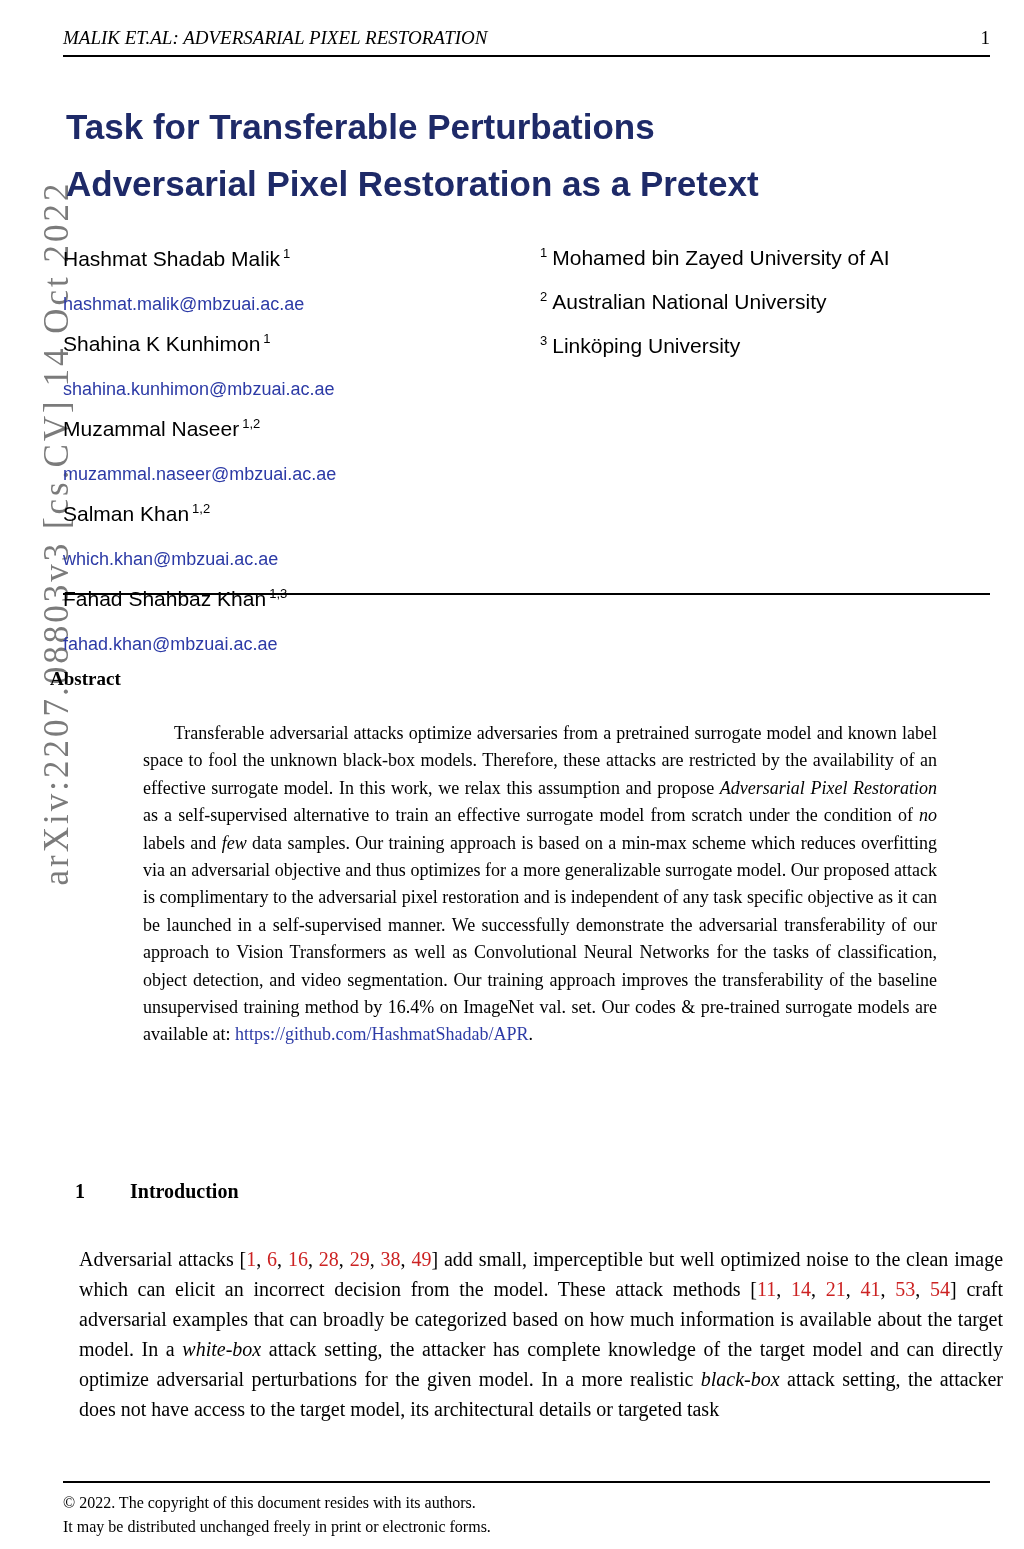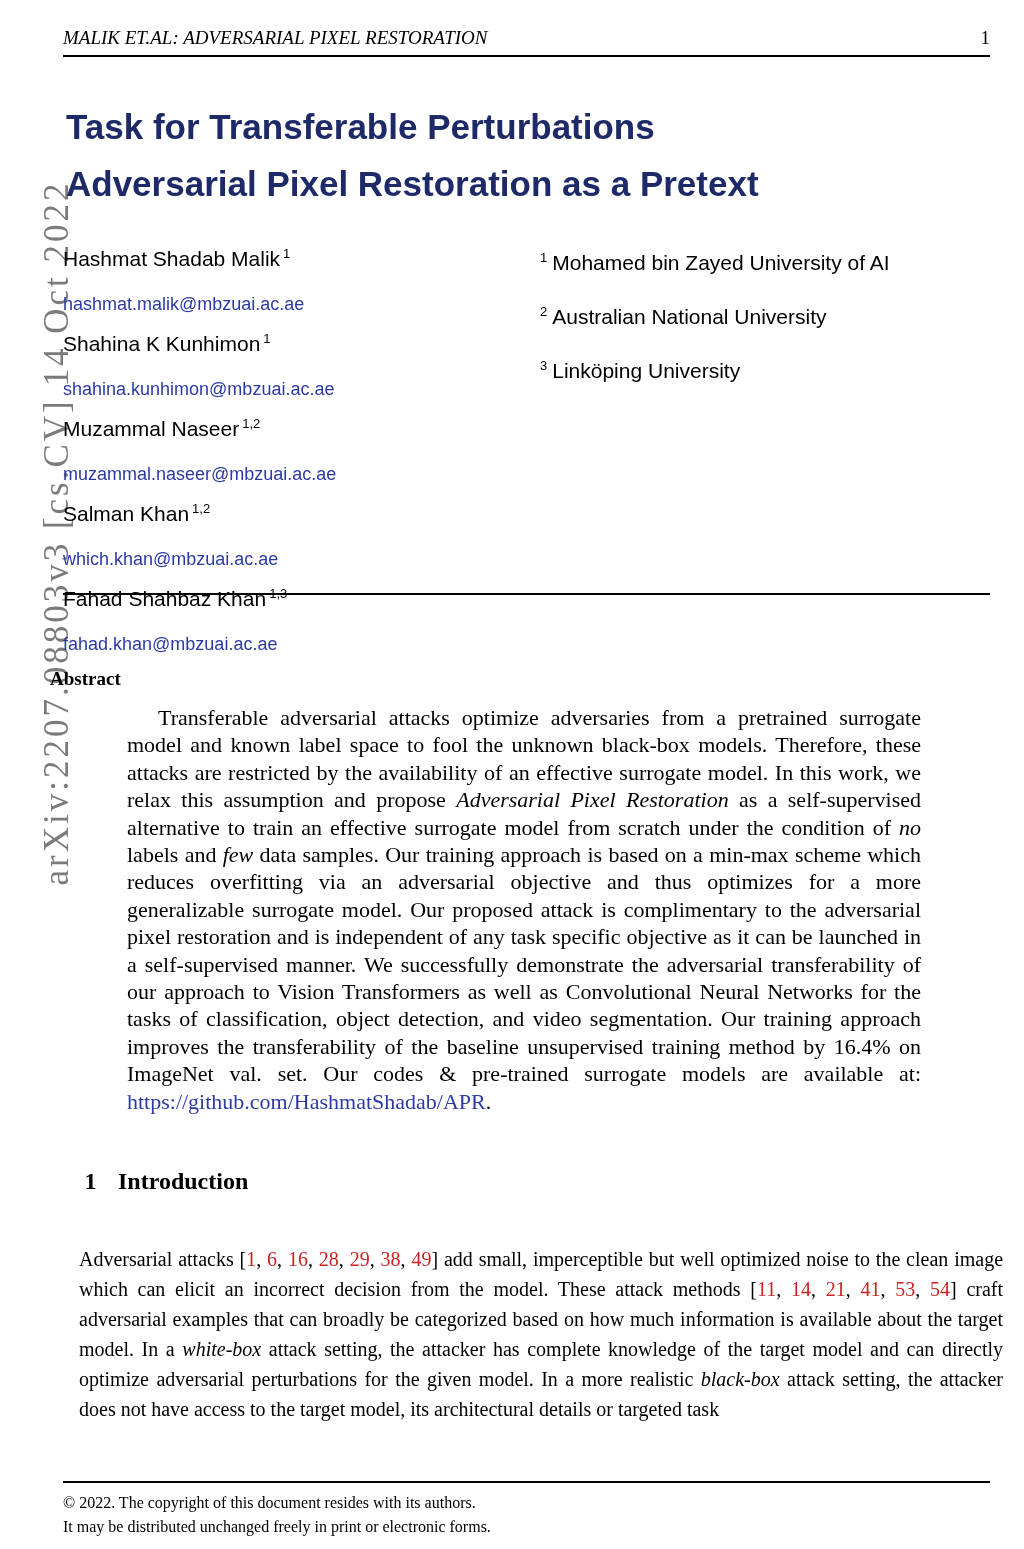--- a/index.html
+++ b/index.html
@@ -81,54 +81,53 @@
   .author-name sup { font-size: 13px; margin-left: 3px; }
   .author-email {
     display: inline-block;
     margin-top: 22px;
     font-size: 18px;
     color: var(--link-color, #2c3aa6);
     text-decoration: none;
     cursor: pointer;
   }
   .affil-col { flex: 1 1 auto; }
-  .affil { font-size: 21px; line-height: 33px; margin-bottom: 16px; }
+  .affil { font-size: 21px; line-height: 23px; margin-bottom: 16px; }
   .affil sup { font-size: 13px; margin-right: 5px; }
 
   
   .abstract-heading {
     position: absolute;
     top: 668px; left: 50px; right: 34px;
     text-align: left;
     font-weight: bold;
     font-size: 19px;
     z-index: 1;
   }
   .abstract-body {
     position: absolute;
     top: 704px; left: 127px;
     width: 794px;
-    margin: 0;
-    font-size: 22px;
+    margin: 16px;
+    font-size: 18px;
     line-height: 27.4px;
     text-align: justify;
     text-indent: 31px;
     z-index: 1;
   }
 
   
   .section-heading {
     position: absolute;
     top: 1168px; left: 63px;
-    margin: 0;
+    margin: 12px;
     font-family: "Liberation Serif", serif;
     font-weight: bold;
-    font-size: 24px;
-    z-index: 1;
-    text-align: center;
+    font-size: 20px;
+    z-index: 1;
   }
   .section-number { display: inline-block; width: 55px; }
 
   
   .intro-par {
     position: absolute;
     top: 1228px; left: 63px;
     width: 924px;
     margin: 16px;
     font-size: 20px;

